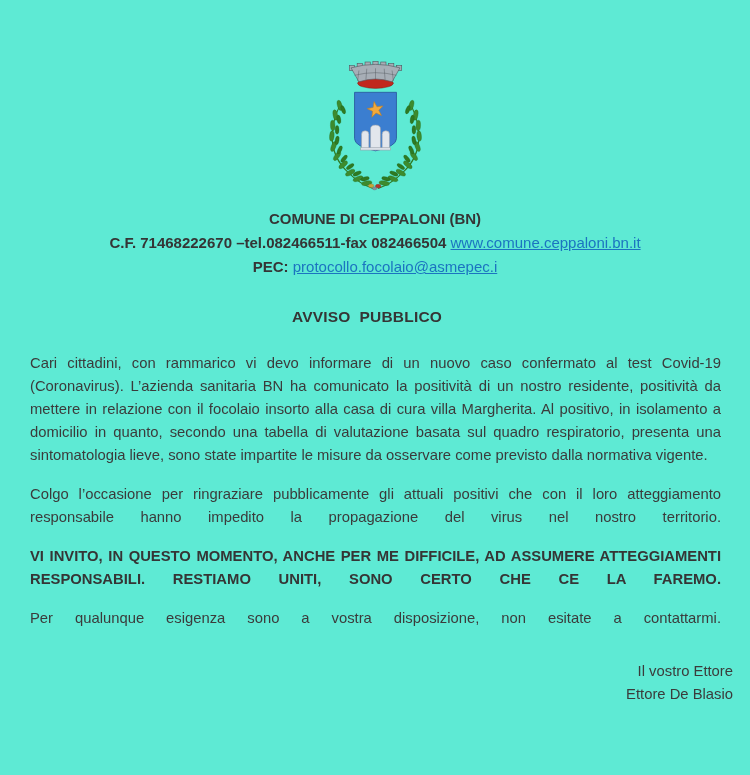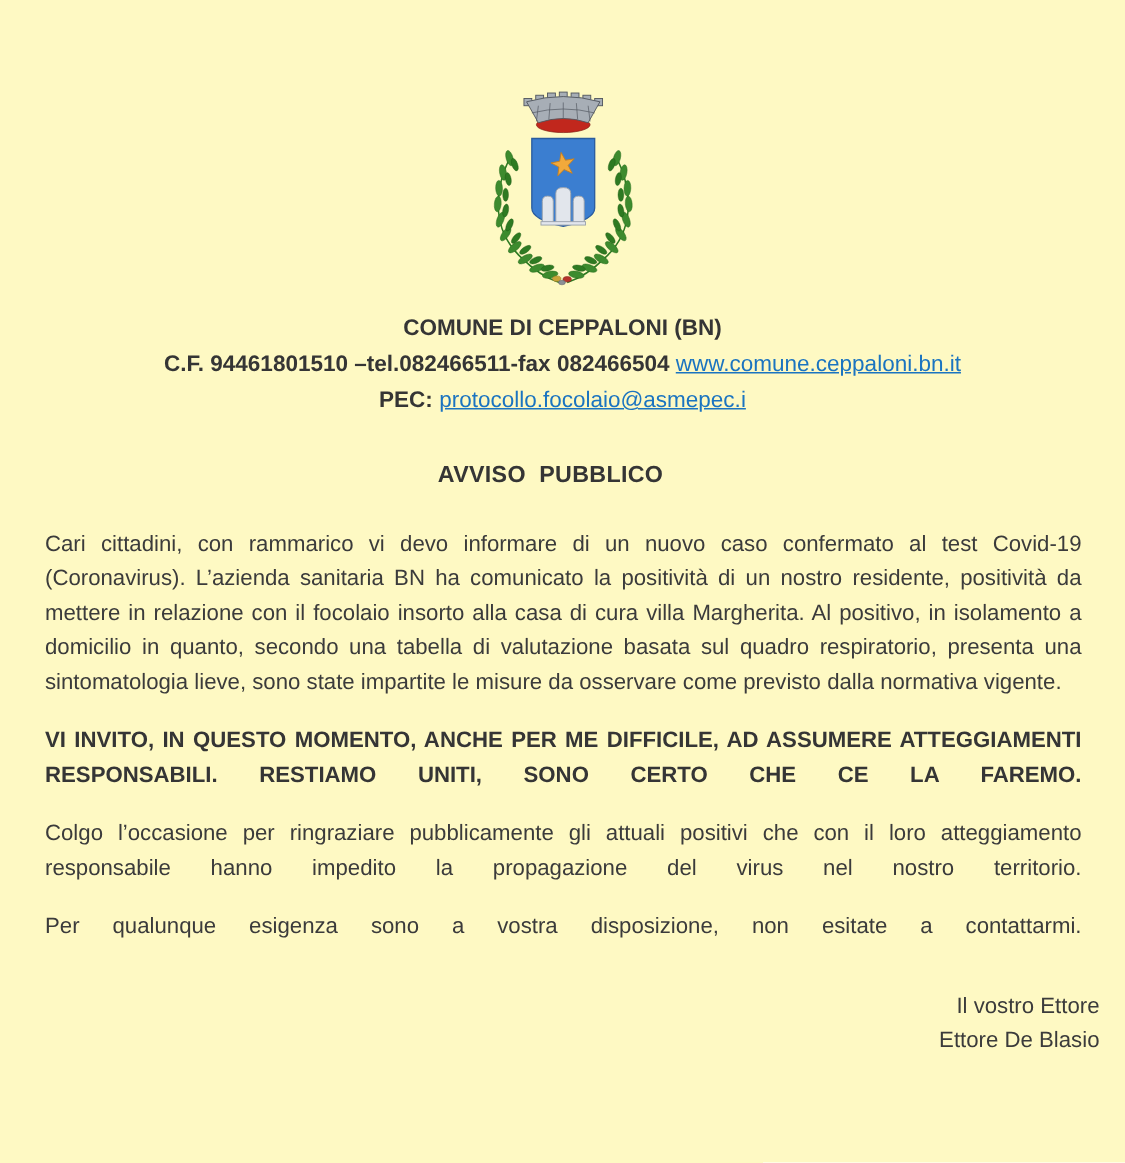--- a/index.html
+++ b/index.html
@@ -1,20 +1,20 @@
 <!DOCTYPE html>
 <html><head>
 <meta charset="utf-8">
 <style>
   html, body { margin: 0; padding: 0; background: #ffffff; }
   .page {
     position: relative;
     width: 750px;
     height: 775px;
-    background: #fef9c3;
+    background: #5eead4;
     font-family: "Liberation Sans", sans-serif;
     color: #3b3b3b;
     overflow: hidden;
   }
   .crest {
     display: block;
     margin: 60px auto 0 auto;
     width: 105px;
     height: 131px;
   }
@@ -125,30 +125,30 @@
       <path d="M44,102 V85 Q44,81 48.2,81 Q52.4,81 52.4,85 V102 Z"></path>
       <path d="M67.6,102 V85 Q67.6,81 71.8,81 Q76,81 76,85 V102 Z"></path>
       <rect x="43" y="100.5" width="34" height="2.6"></rect>
     </g>
 
     <polygon points="58.35,47.64 61.67,53.58 68.39,52.54 63.76,57.53 66.83,63.60 60.66,60.74 55.84,65.54 56.64,58.78 50.59,55.68 57.27,54.36" fill="#f2a93b" stroke="#c67f1e" stroke-width="0.7"></polygon>
   </svg>
 
   <header class="letterhead">
     <div>COMUNE DI CEPPALONI (BN)</div>
-    <div><span>C.F. 94461801510 –tel.082466511-fax 082466504 </span><a class="lnk" href="#">www.comune.ceppaloni.bn.it</a></div>
+    <div><span>C.F. 71468222670 –tel.082466511-fax 082466504 </span><a class="lnk" href="#">www.comune.ceppaloni.bn.it</a></div>
     <div><span>PEC: </span><a class="lnk" href="#">protocollo.focolaio@asmepec.i</a></div>
   </header>
 
   <h1 class="title">AVVISO  PUBBLICO</h1>
 
   <main class="body-text">
     <p>Cari cittadini,  con rammarico  vi devo informare di un nuovo caso confermato al test Covid-19 (Coronavirus). L’azienda sanitaria BN ha comunicato la positività di un nostro residente, positività da mettere in relazione con il focolaio insorto alla casa di cura villa Margherita. Al positivo, in isolamento a domicilio in quanto, secondo una tabella di valutazione basata sul quadro respiratorio, presenta una sintomatologia lieve, sono state impartite le misure da osservare  come previsto dalla normativa vigente.</p>
+    <p class="stretch">Colgo l’occasione per ringraziare pubblicamente gli attuali positivi che con il loro atteggiamento responsabile hanno impedito la propagazione del virus nel nostro territorio.</p>
     <p class="stretch bold">VI INVITO, IN QUESTO MOMENTO, ANCHE PER ME DIFFICILE, AD ASSUMERE ATTEGGIAMENTI RESPONSABILI. RESTIAMO UNITI, SONO CERTO CHE CE LA FAREMO.</p>
-    <p class="stretch">Colgo l’occasione per ringraziare pubblicamente gli attuali positivi che con il loro atteggiamento responsabile hanno impedito la propagazione del virus nel nostro territorio.</p>
     <p class="stretch">Per qualunque esigenza sono a vostra disposizione, non esitate a contattarmi.</p>
   </main>
 
   <footer class="signature">
     <div>Il vostro Ettore</div>
     <div>Ettore De Blasio</div>
   </footer>
 
 </div>
 

